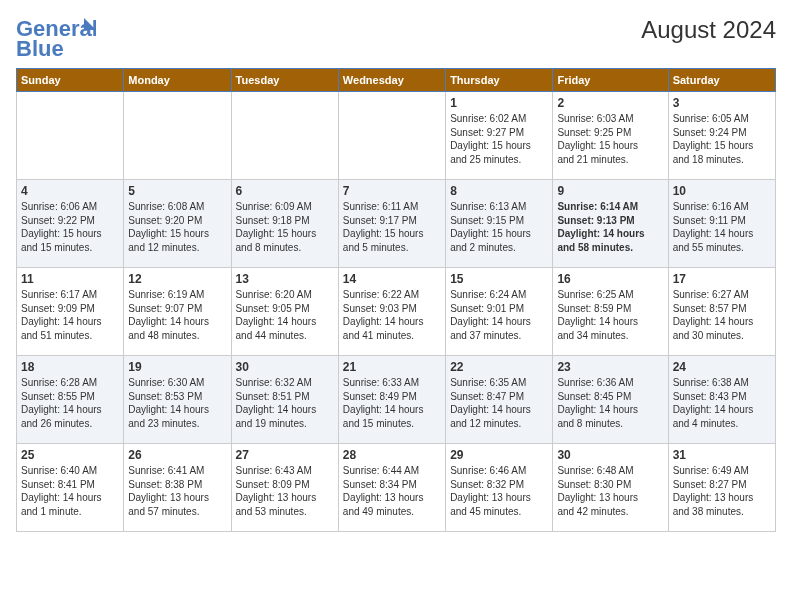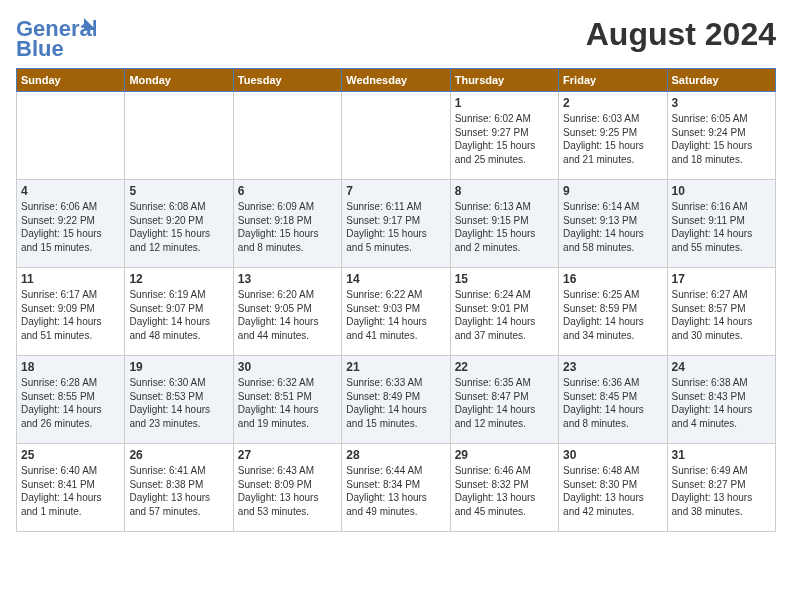--- a/index.html
+++ b/index.html
@@ -18,22 +18,22 @@
     }
     .logo {
       display: flex;
       align-items: center;
       gap: 4px;
     }
     .title-area {
       text-align: right;
     }
     .main-title {
-      font-size: 32px;
-      font-weight: bold;
+      font-size: 24px;
+      font-weight: normal;
       color: #333;
     }
     .subtitle {
       font-size: 14px;
       color: #555;
     }
     table {
       width: 100%;
       border-collapse: collapse;
       font-size: 10.5px;
@@ -168,21 +168,21 @@
         </td>
         <td>
           <span class="day-num">8</span>
           <div class="day-info" style="white-space: pre-line;">Sunrise: 6:13 AM
 Sunset: 9:15 PM
 Daylight: 15 hours
 and 2 minutes.</div>
         </td>
         <td>
           <span class="day-num">9</span>
-          <div class="day-info" style="white-space: pre-line;">Sunrise: 6:14 AM
+          <div class="day-info" style="white-space: pre-line; font-weight: bold;">Sunrise: 6:14 AM
 Sunset: 9:13 PM
 Daylight: 14 hours
 and 58 minutes.</div>
         </td>
         <td>
           <span class="day-num">10</span>
           <div class="day-info" style="white-space: pre-line;">Sunrise: 6:16 AM
 Sunset: 9:11 PM
 Daylight: 14 hours
 and 55 minutes.</div>

